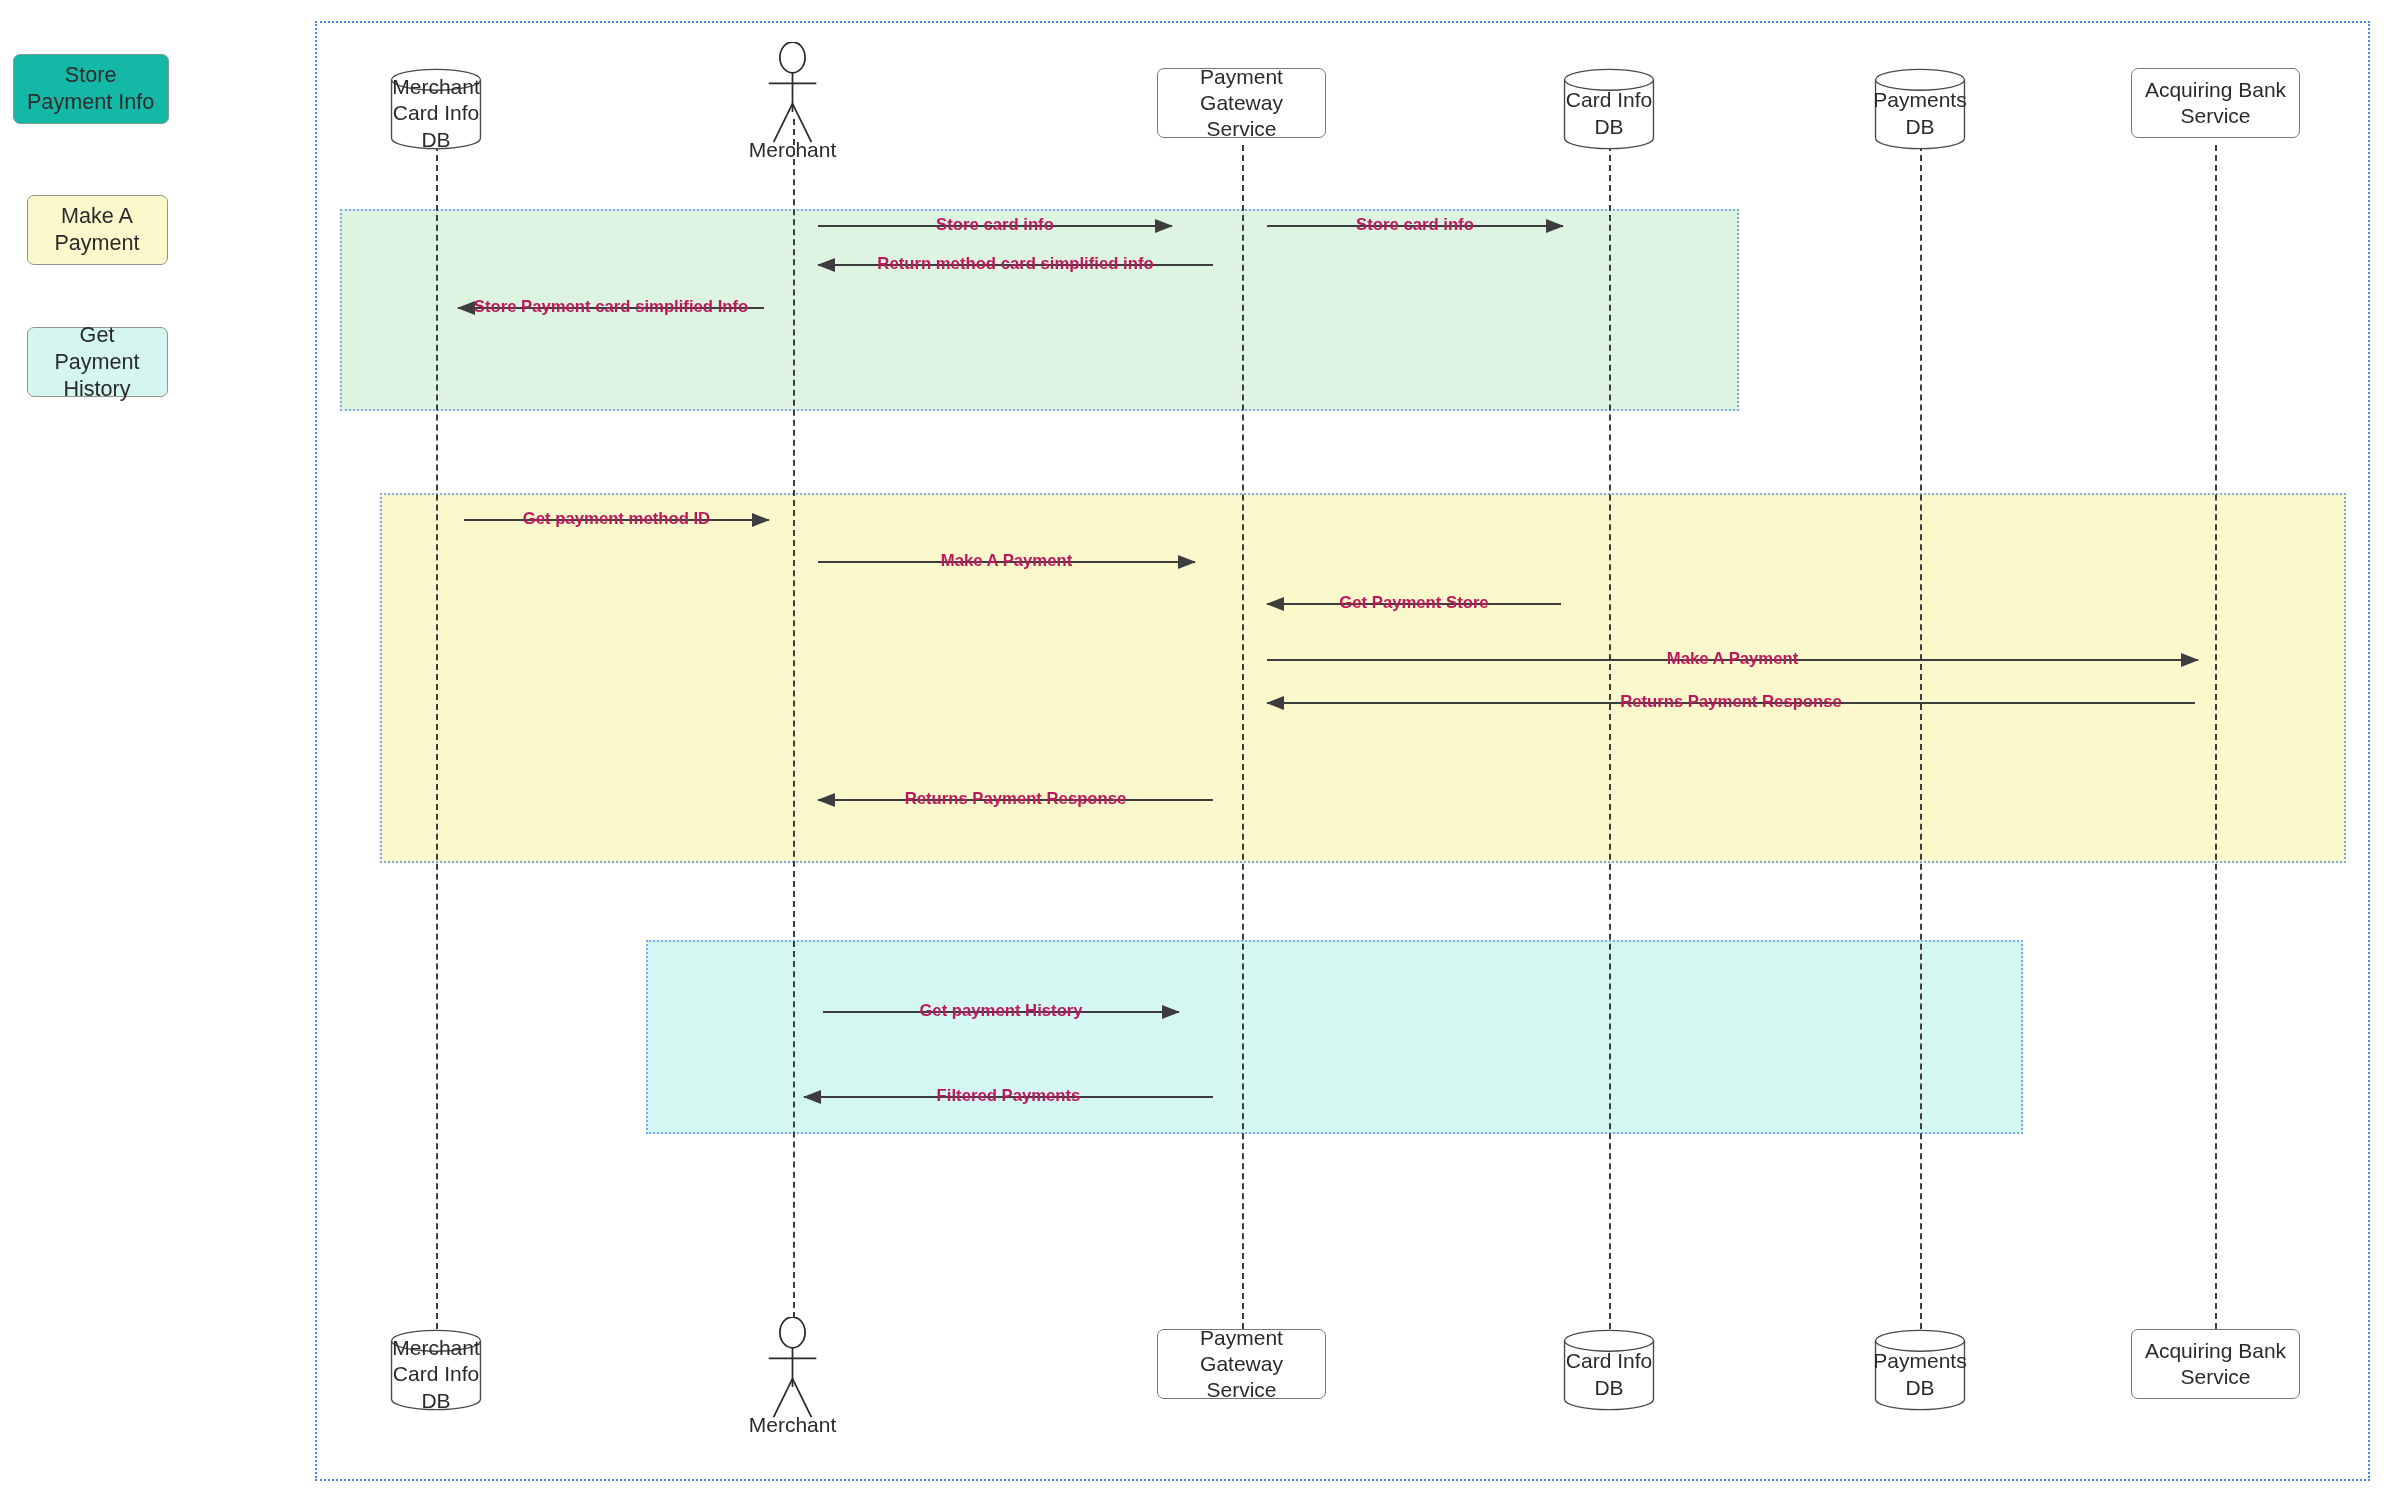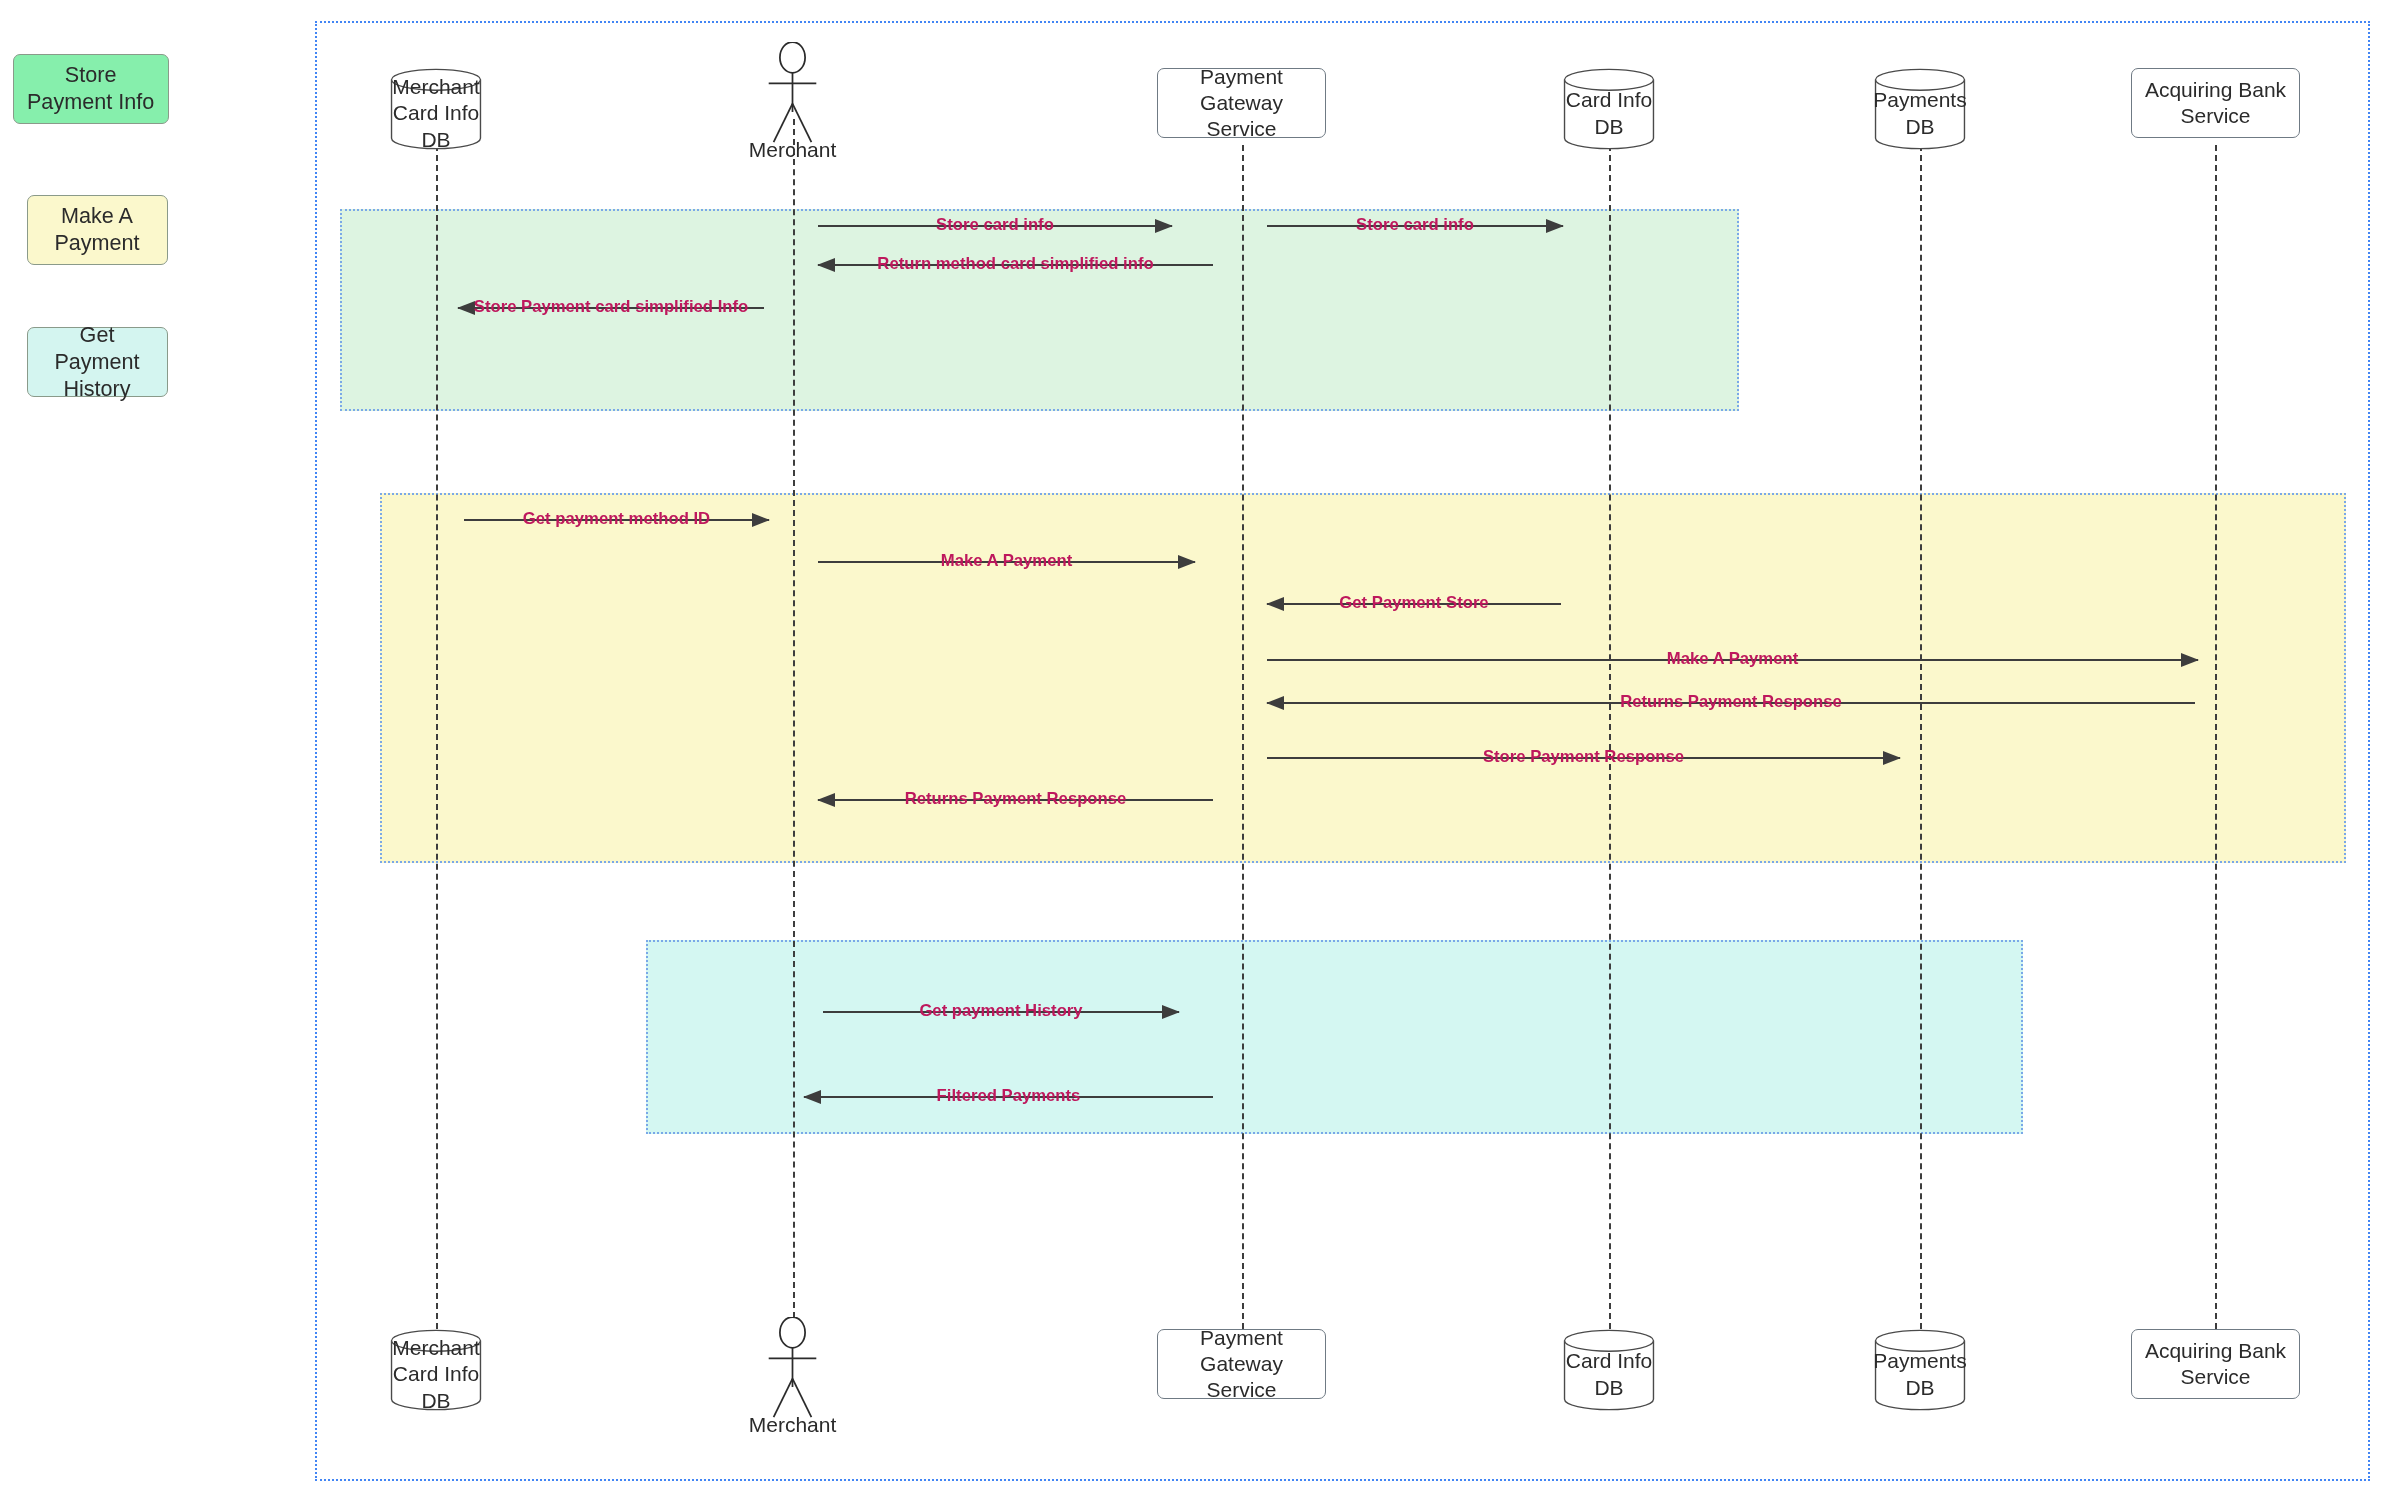--- a/index.html
+++ b/index.html
@@ -235,41 +235,36 @@
     <div class="msg right" style="left: 1267px; top: 644px; width: 931px;">
       <div class="line"></div>
       <div class="head"></div>
       <span class="label">Make A Payment</span>
     </div>
     <div class="msg left" style="left: 1267px; top: 687px; width: 928px;">
       <div class="line"></div>
       <div class="head"></div>
       <span class="label">Returns Payment Response</span>
     </div>
-    <div class="msg right" style="left: 1267px; top: 742px; width: 633px;">
-      <div class="line"></div>
-      <div class="head"></div>
-      <span class="label">Store Payment Response</span>
-    </div>
     <div class="msg left" style="left: 818px; top: 784px; width: 395px;">
       <div class="line"></div>
       <div class="head"></div>
       <span class="label">Returns Payment Response</span>
     </div>
     <div class="msg right" style="left: 823px; top: 996px; width: 356px;">
       <div class="line"></div>
       <div class="head"></div>
       <span class="label">Get payment History</span>
     </div>
     <div class="msg left" style="left: 804px; top: 1081px; width: 409px;">
       <div class="line"></div>
       <div class="head"></div>
       <span class="label">Filtered Payments</span>
     </div>
-    <div class="legend-box" style="left: 12.6px; top: 54px; width: 156px; height: 70px; background: #86efac; border-color: rgb(138, 154, 138);">
+    <div class="legend-box" style="left: 12.6px; top: 54px; width: 156px; height: 70px; background: #14b8a6; border-color: rgb(138, 154, 138);">
       <span>Store Payment Info</span>
     </div>
     <div class="legend-box" style="left: 26.5px; top: 195px; width: 141px; height: 70px; background: rgb(251, 248, 204); border-color: rgb(138, 154, 138);">
       <span>Make A Payment</span>
     </div>
     <div class="legend-box" style="left: 26.5px; top: 327px; width: 141px; height: 70px; background: rgb(212, 245, 240); border-color: rgb(138, 154, 138);">
       <span>Get Payment History</span>
     </div>
   </div>
 

